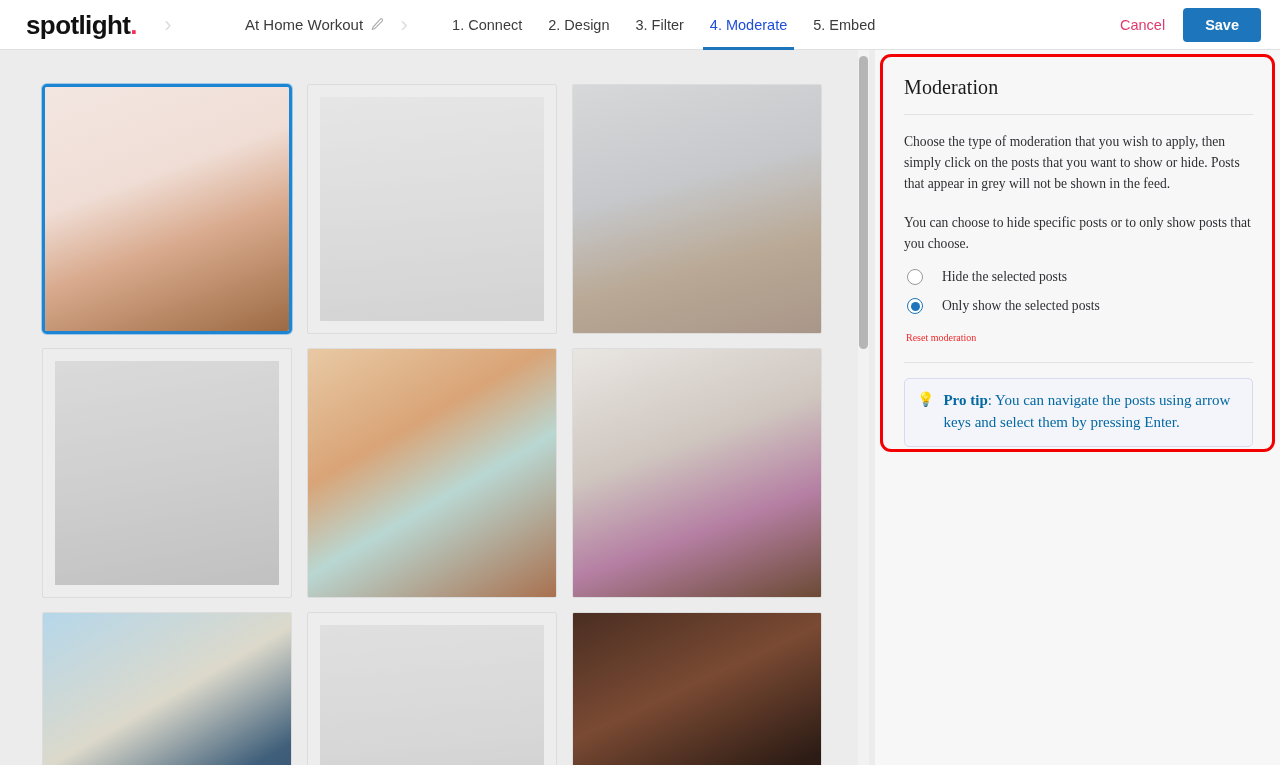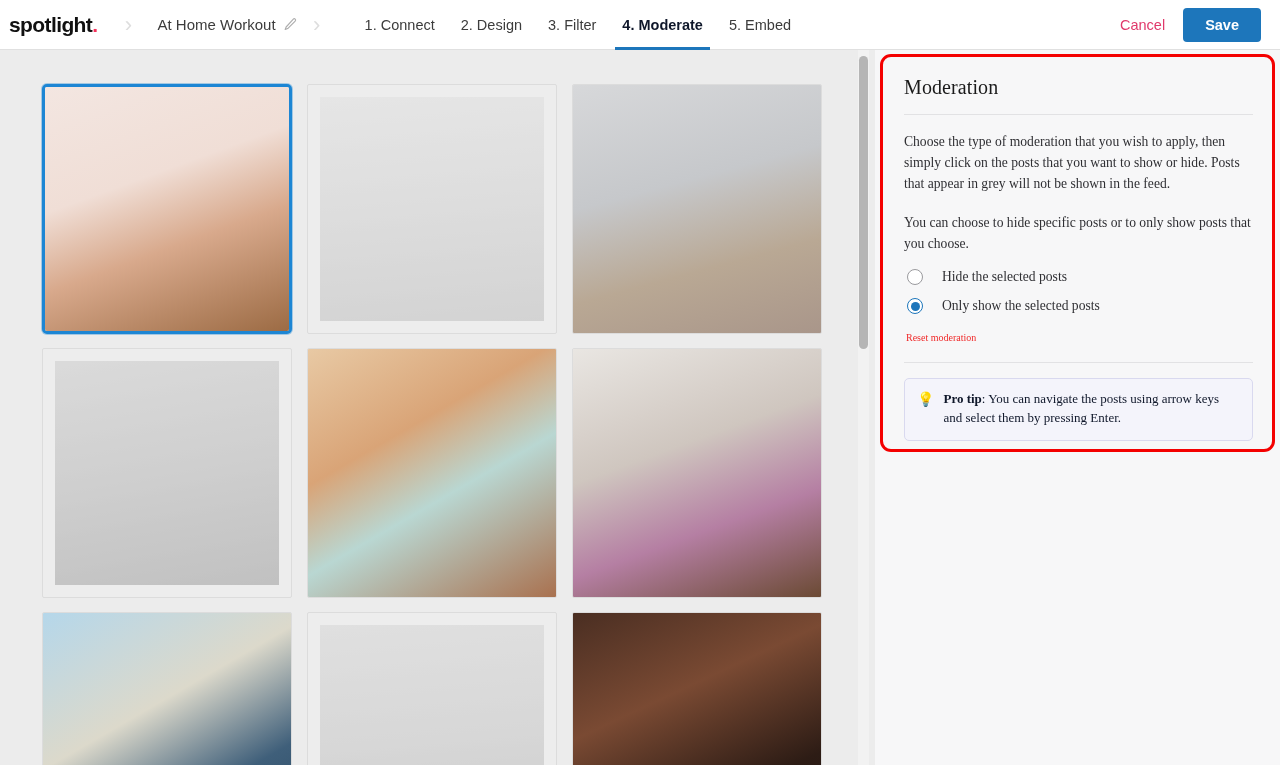--- a/index.html
+++ b/index.html
@@ -17,48 +17,48 @@
 
   
   .header {
     position: absolute; top: 0; left: 0; width: 1280px; height: 50px;
     background: #fff;
     border-bottom: 1px solid #e0e0e0;
     display: flex; align-items: center;
     z-index: 5;
   }
   .logo {
-    font-size: 21px; font-weight: 700; letter-spacing: -0.6px;
-    color: #111; margin-left: 9px; line-height: 1; user-select: none;
+    font-size: 26px; font-weight: 700; letter-spacing: -0.6px;
+    color: #111; margin-left: 26px; line-height: 1; user-select: none;
   }
   .logo .dot { color: #f5325b; }
 
   .chev {
     display: inline-block; width: 26px; text-align: center;
     color: #dedede; font-size: 22px; font-weight: 300; line-height: 1;
   }
   .chev-1 { margin-left: 18px; }
   .chev-2 { margin-left: 6px; }
 
   .feedname {
     display: flex; align-items: center; gap: 7px;
     margin-left: 16px;
   }
-  .feedname-text { font-size: 15px; color: #3c3c3c; }
+  .feedname-text { font-size: 15px; color: #3c3c3c; margin-left: 48px; }
   .pencil-ic { display: block; width: 15px; height: 15px; opacity: .55; }
 
   .tabs { display: flex; align-items: stretch; height: 50px; margin-left: 22px; }
   .tab {
     position: relative;
     display: flex; align-items: center;
     padding: 0 13px; height: 50px;
     font-size: 14.5px; color: #3c3c3c; cursor: pointer;
     white-space: nowrap;
   }
-  .tab.active { font-weight: 700; color: #0f172a; }
+  .tab.active { font-weight: 400; color: #1d4ed8; }
   .tab.active::after {
     content: ""; position: absolute; left: 6px; right: 6px; bottom: 0;
     height: 3px; background: #1d76bb;
   }
 
   .header-right {
     margin-left: auto; display: flex; align-items: center; gap: 14px;
     margin-right: 19px;
   }
   .btn-cancel {
@@ -160,21 +160,21 @@
     font-size: 10px; color: #f02a2a; text-decoration: none; cursor: pointer;
   }
   .hr2 { height: 1px; background: #e2e2e4; margin: 17px 0 15px 0; }
 
   .protip {
     display: flex; gap: 9px; align-items: flex-start;
     background: #f4f4fb; border: 1px solid #d9d9ef; border-radius: 5px;
     padding: 11px 13px 12px 12px;
   }
   .bulb { font-size: 14px; line-height: 1.45; flex: none; color: #4b4bd6; }
-  .protip-text { font-size: 13px; line-height: 1.45; color: #0f172a; }
+  .protip-text { font-size: 15px; line-height: 1.45; color: #0369a1; }
   .protip-text b { font-weight: 700; }
 </style>
 </head>
 <body>
 
 <div class="app">
 
   <div class="header">
 
     <div class="logo">

